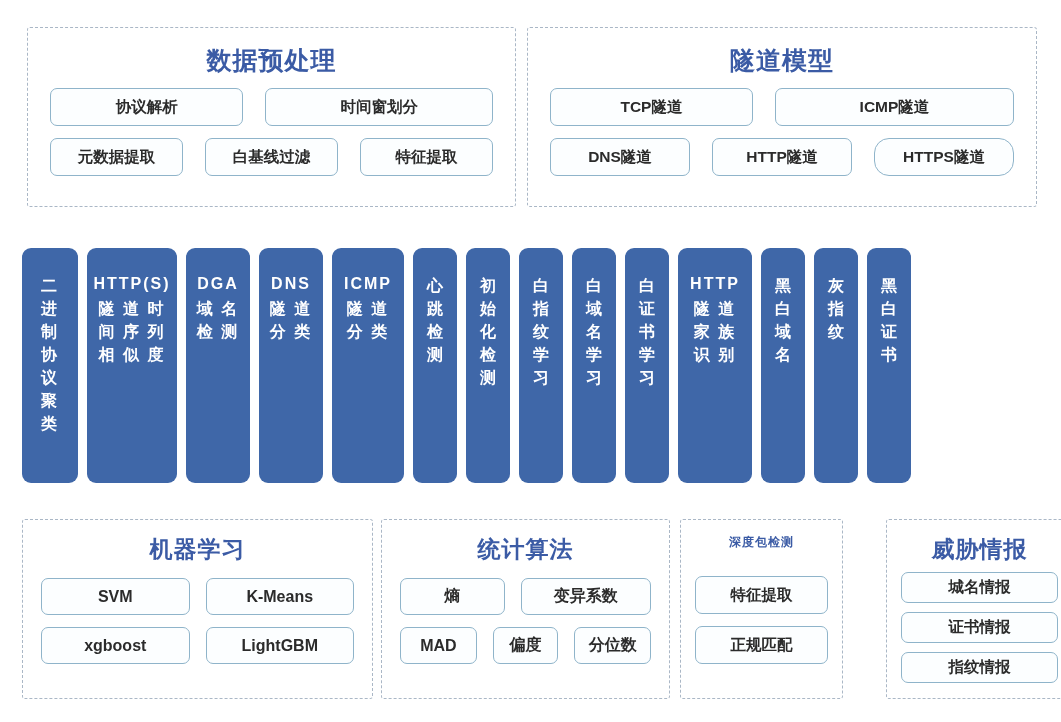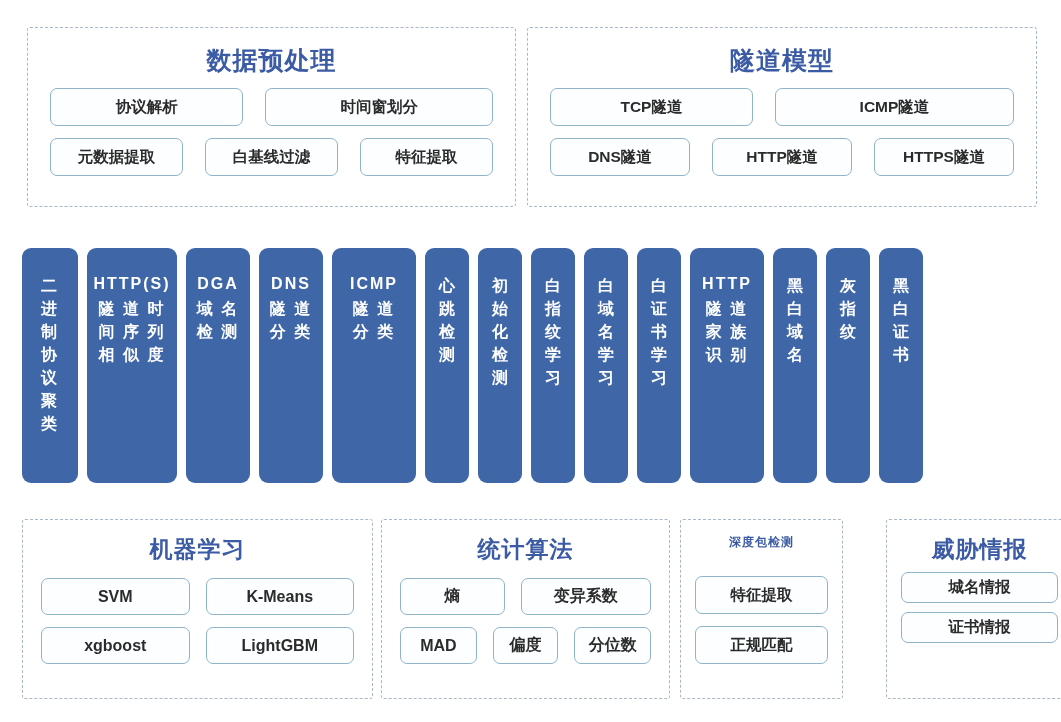--- a/index.html
+++ b/index.html
@@ -134,21 +134,21 @@
 <div class="panel" id="panel-tunnel">
   <div class="panel-title top-title">隧道模型</div>
   <div class="top-rows">
       <div class="chip-row">
         <div class="chip" style="flex: 1 1 0px;">TCP隧道</div>
         <div class="chip" style="flex: 1.18 1 0px;">ICMP隧道</div>
       </div>
       <div class="chip-row">
         <div class="chip" style="flex: 1 1 0px;">DNS隧道</div>
         <div class="chip" style="flex: 1 1 0px;">HTTP隧道</div>
-        <div class="chip" style="flex: 1 1 0px;">HTTPS隧道</div>
+        <div class="chip" style="flex: 1 1 0px; border-radius: 15px;">HTTPS隧道</div>
       </div>
     </div>
 </div>
 
 <div id="blue-band">
     <div class="blue-col" title="二进制协议聚类" style="width: 56px;">
       <div class="bc-cn">二
 进
 制
 协
@@ -165,21 +165,21 @@
     <div class="blue-col" title="DGA域名检测" style="width: 64px;">
       <div class="bc-latin">DGA</div>
       <div class="bc-cn">域 名
 检 测</div>
     </div>
     <div class="blue-col" title="DNS隧道分类" style="width: 64px;">
       <div class="bc-latin">DNS</div>
       <div class="bc-cn">隧 道
 分 类</div>
     </div>
-    <div class="blue-col" title="ICMP隧道分类" style="width: 84px;">
+    <div class="blue-col" title="ICMP隧道分类" style="width: 72px;">
       <div class="bc-latin">ICMP</div>
       <div class="bc-cn">隧 道
 分 类</div>
     </div>
     <div class="blue-col" title="心跳检测" style="width: 44px;">
       <div class="bc-cn narrow">心
 跳
 检
 测</div>
     </div>
@@ -279,14 +279,17 @@
 
 <div class="panel" id="panel-ti">
   <div class="panel-title bot-title">威胁情报</div>
   <div class="bot-rows">
       <div class="chip-row">
         <div class="chip" style="flex: 1 1 0px;">城名情报</div>
       </div>
       <div class="chip-row">
         <div class="chip" style="flex: 1 1 0px;">证书情报</div>
       </div>
+      <div class="chip-row">
+        <div class="chip" style="flex: 1 1 0px;">指纹情报</div>
+      </div>
     </div>
 </div>
 
 </body></html>

